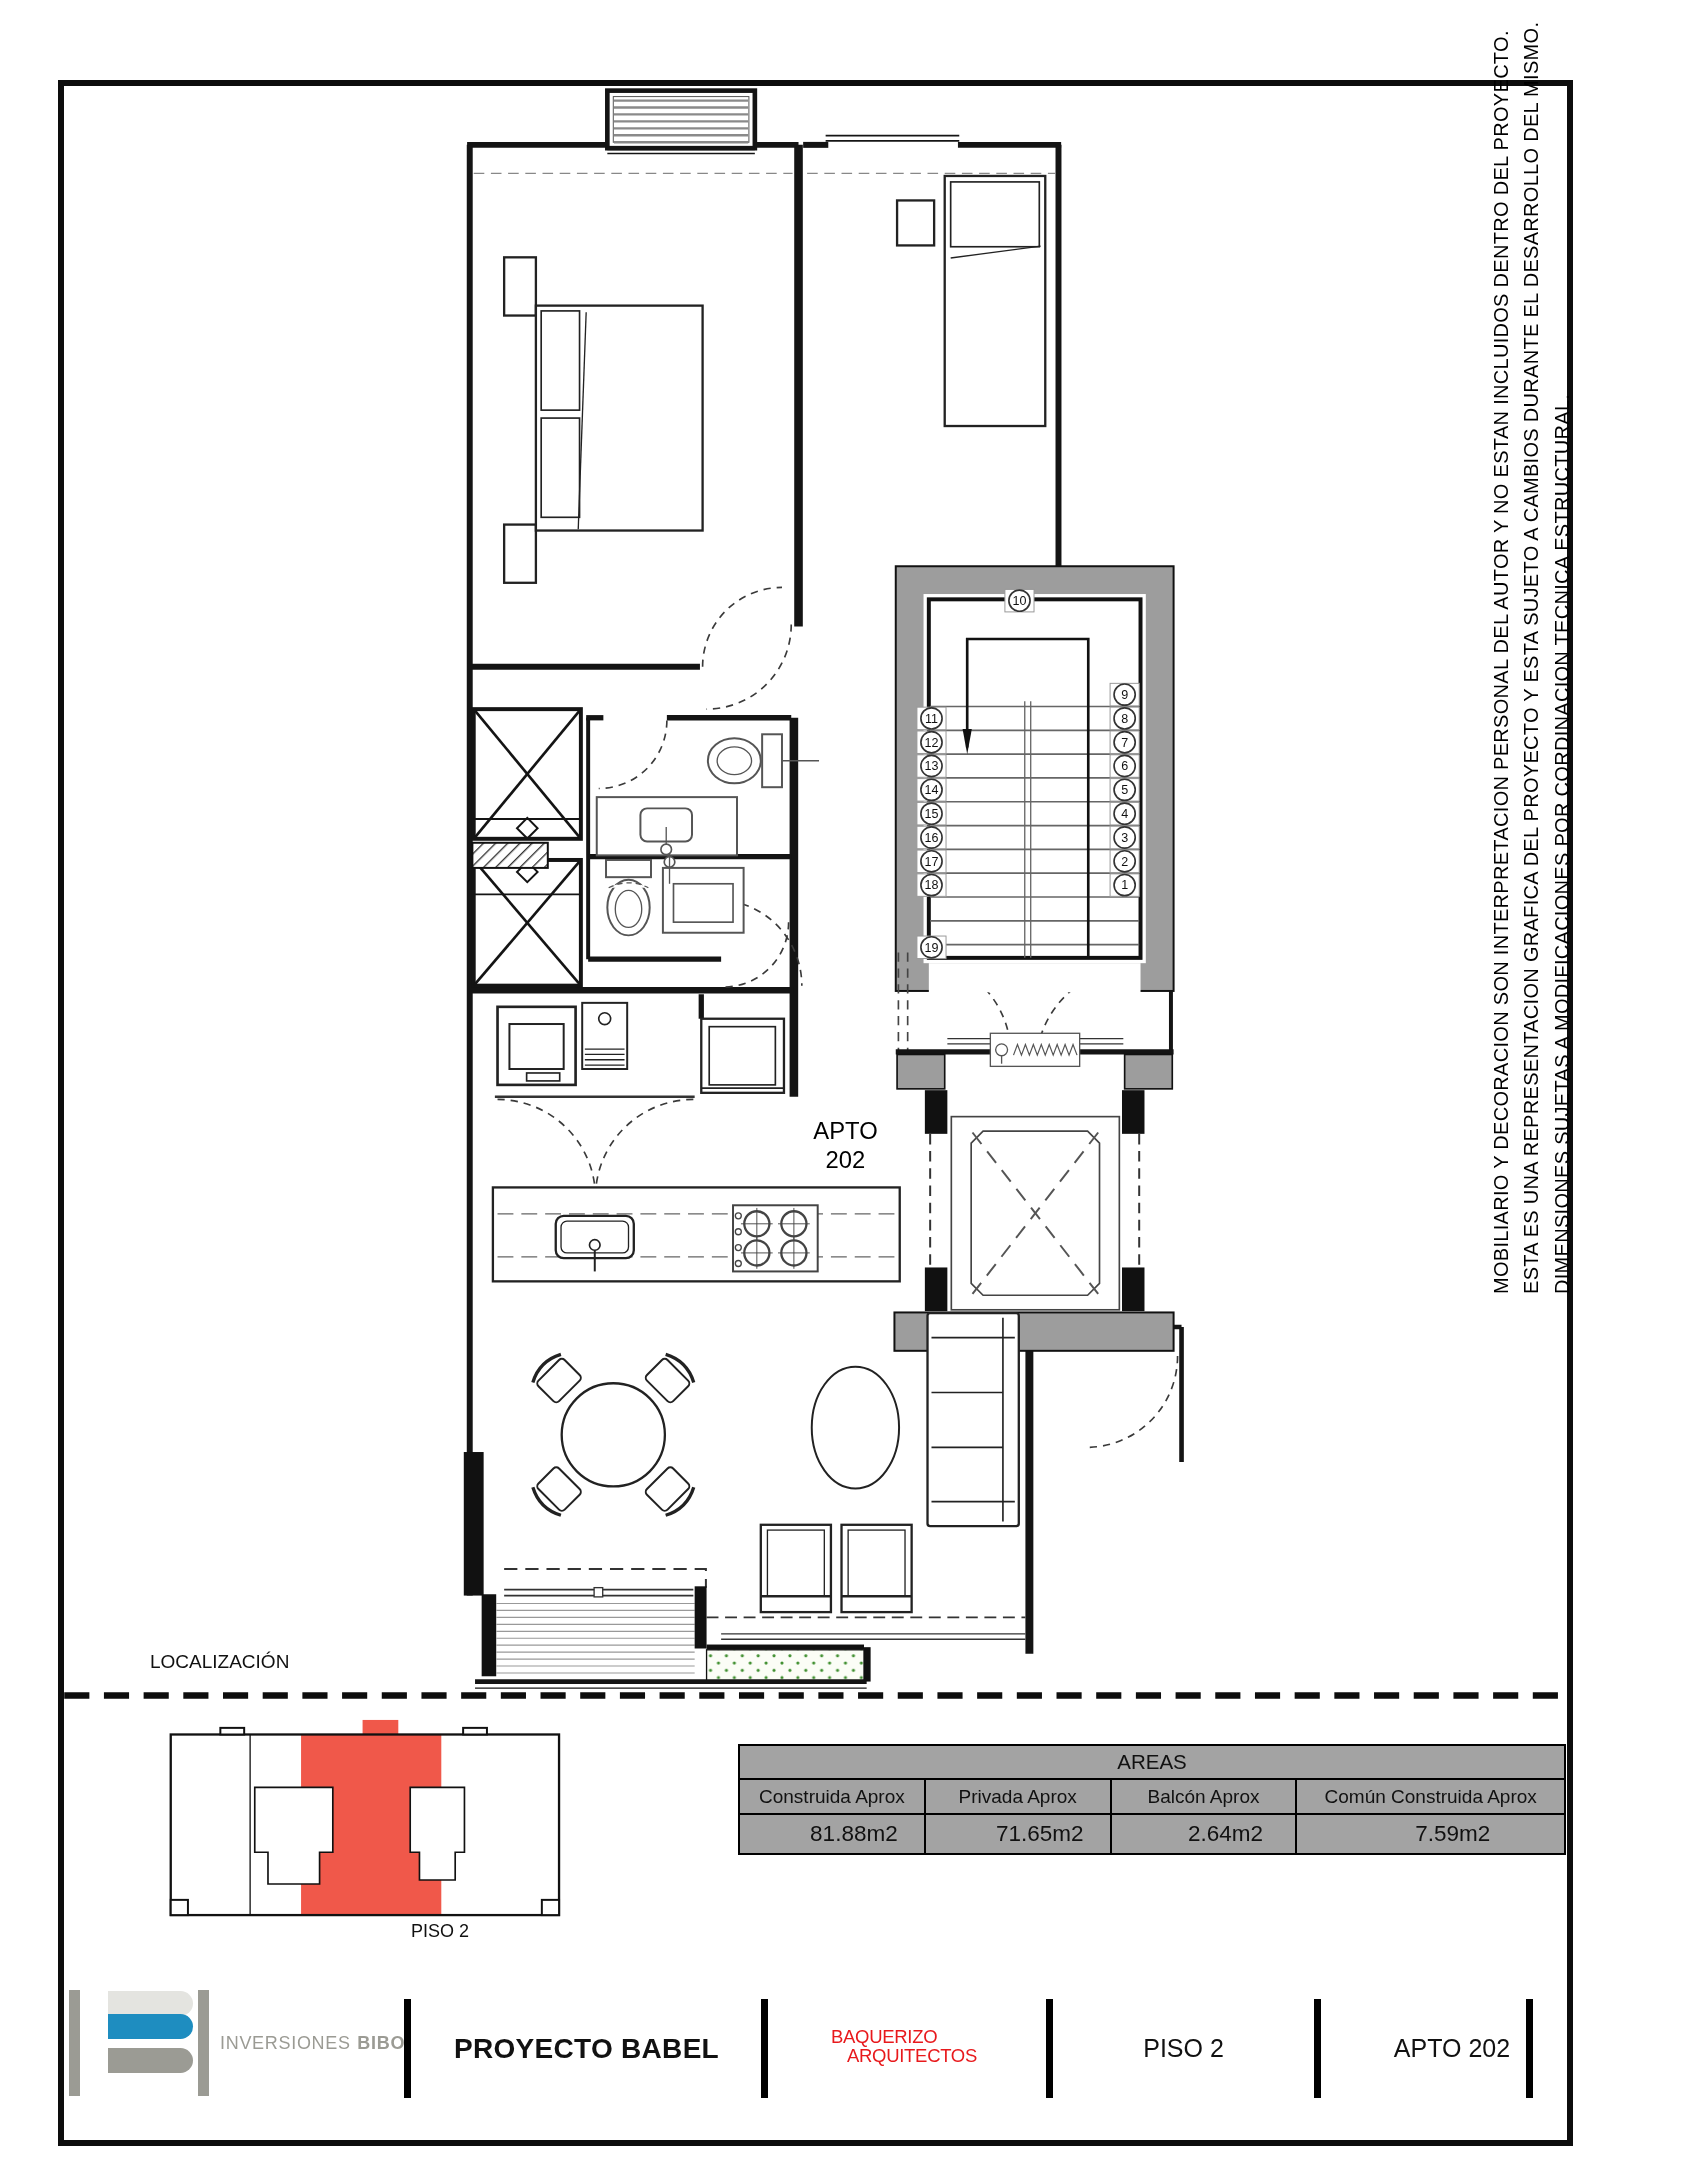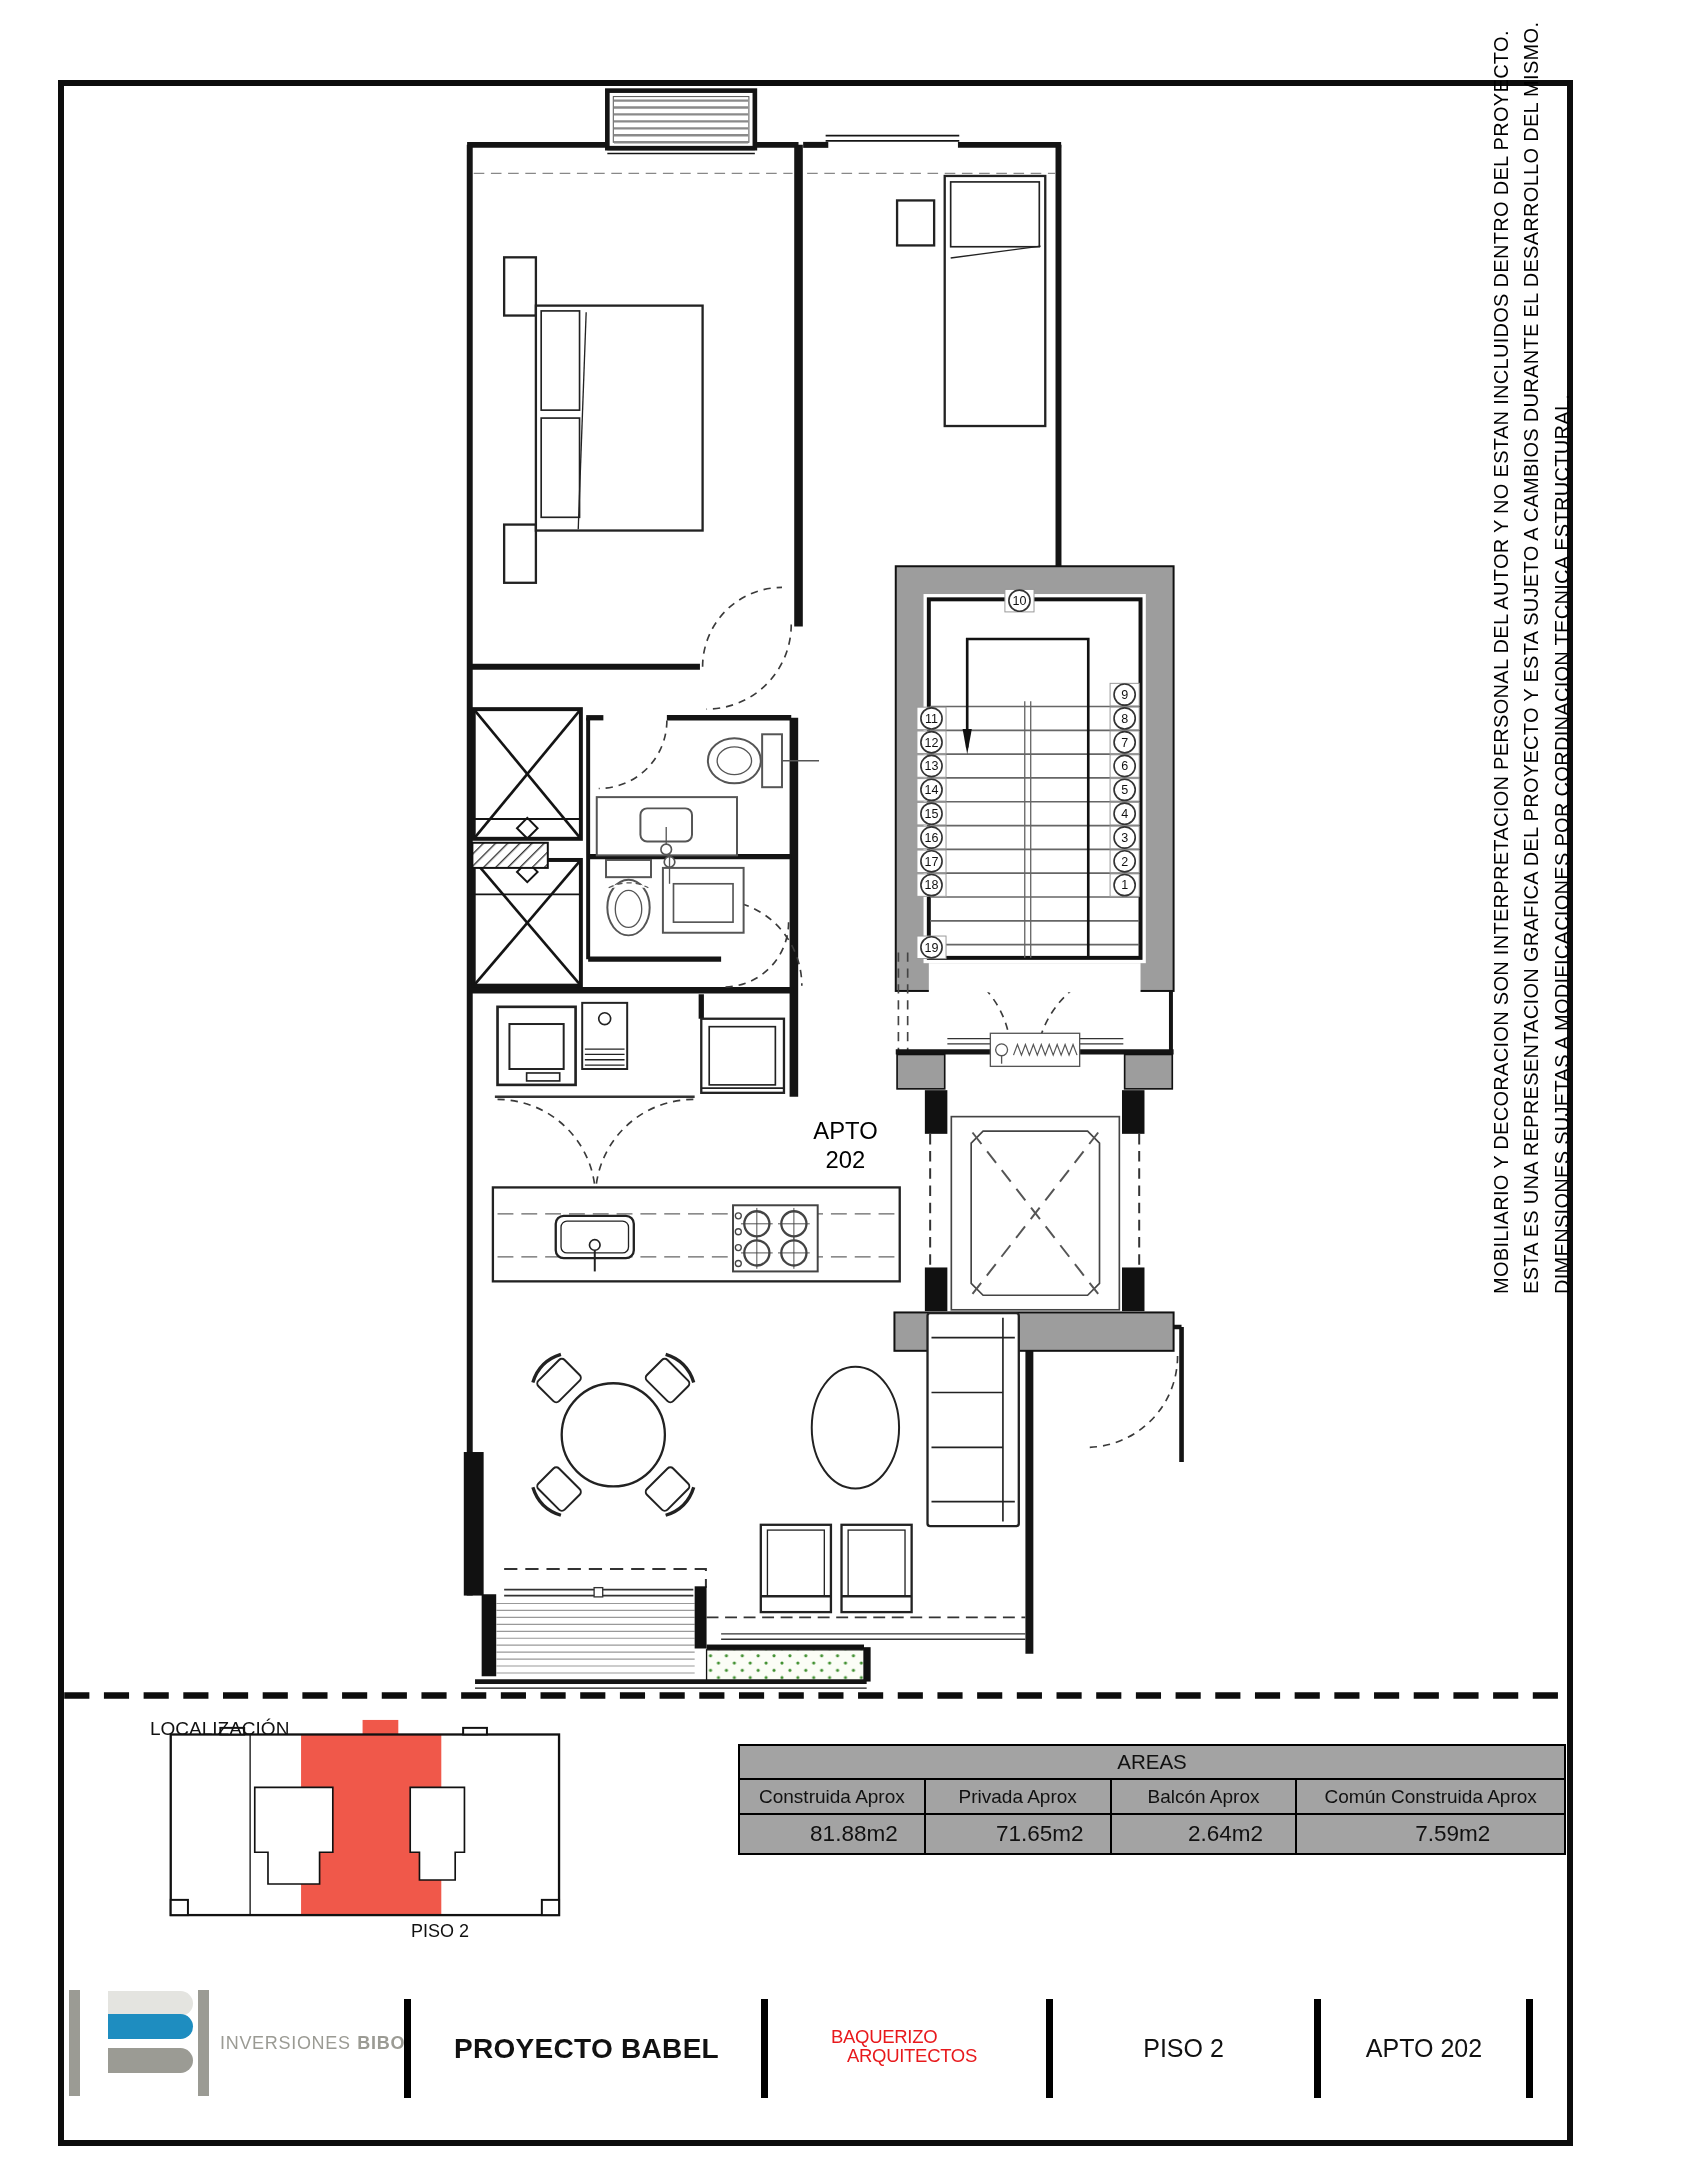--- a/index.html
+++ b/index.html
@@ -7,21 +7,21 @@
         font-family:"Liberation Sans",sans-serif;color:#111;overflow:hidden;}
   .sheet-border{position:absolute;left:58px;top:80px;width:1503px;height:2054px;
         border:6px solid #0d0d0d;}
   svg.overlay{position:absolute;left:0;top:0;}
 
   
   .vtext{position:absolute;white-space:nowrap;transform:rotate(-90deg);
          transform-origin:0 0;font-size:20px;letter-spacing:0.3px;color:#000;}
 
   
-  .loc-title{position:absolute;left:150px;top:1718px;font-size:19px;}
+  .loc-title{position:absolute;left:150px;top:1651px;font-size:19px;}
   .loc-caption{position:absolute;left:384px;top:1921px;width:112px;text-align:center;font-size:18px;}
 
   
   .areas{position:absolute;left:738px;top:1744px;width:828px;border:2.6px solid #000;background:#a3a3a3;box-sizing:border-box;}
   .areas .title{height:32px;line-height:32px;text-align:center;font-size:20.5px;border-bottom:2.6px solid #000;}
   .areas .cols{display:flex;}
   .areas .col{flex:0 0 22.55%;box-sizing:border-box;border-right:2px solid #000;}
   .areas .col:last-child{flex:1 1 auto;border-right:none;}
   .areas .hcell{height:33px;line-height:33px;text-align:center;font-size:19px;border-bottom:2px solid #000;}
   .areas .vcell{height:38px;line-height:38px;text-align:center;font-size:22.5px;padding-left:44px;}
@@ -455,17 +455,17 @@
   <div class="sep" style="left:404px;"></div>
   <div class="cell project-name" style="left:411px;width:351px;">PROYECTO BABEL</div>
   <div class="sep" style="left:761px;"></div>
   <div class="arch">
     <div>BAQUERIZO</div>
     <div class="l2">ARQUITECTOS</div>
   </div>
   <div class="sep" style="left:1046px;"></div>
   <div class="cell plain-cell" style="left:1053px;width:261px;">PISO 2</div>
   <div class="sep" style="left:1314px;"></div>
-  <div class="cell plain-cell" style="left:1321px;width:206px;">APTO 202</div>
+  <div class="cell plain-cell" style="left:1321px;width:206px;padding-left:28px;">APTO 202</div>
   <div class="sep" style="left:1526px;"></div>
 
 </div>
 
 
 </body></html>

